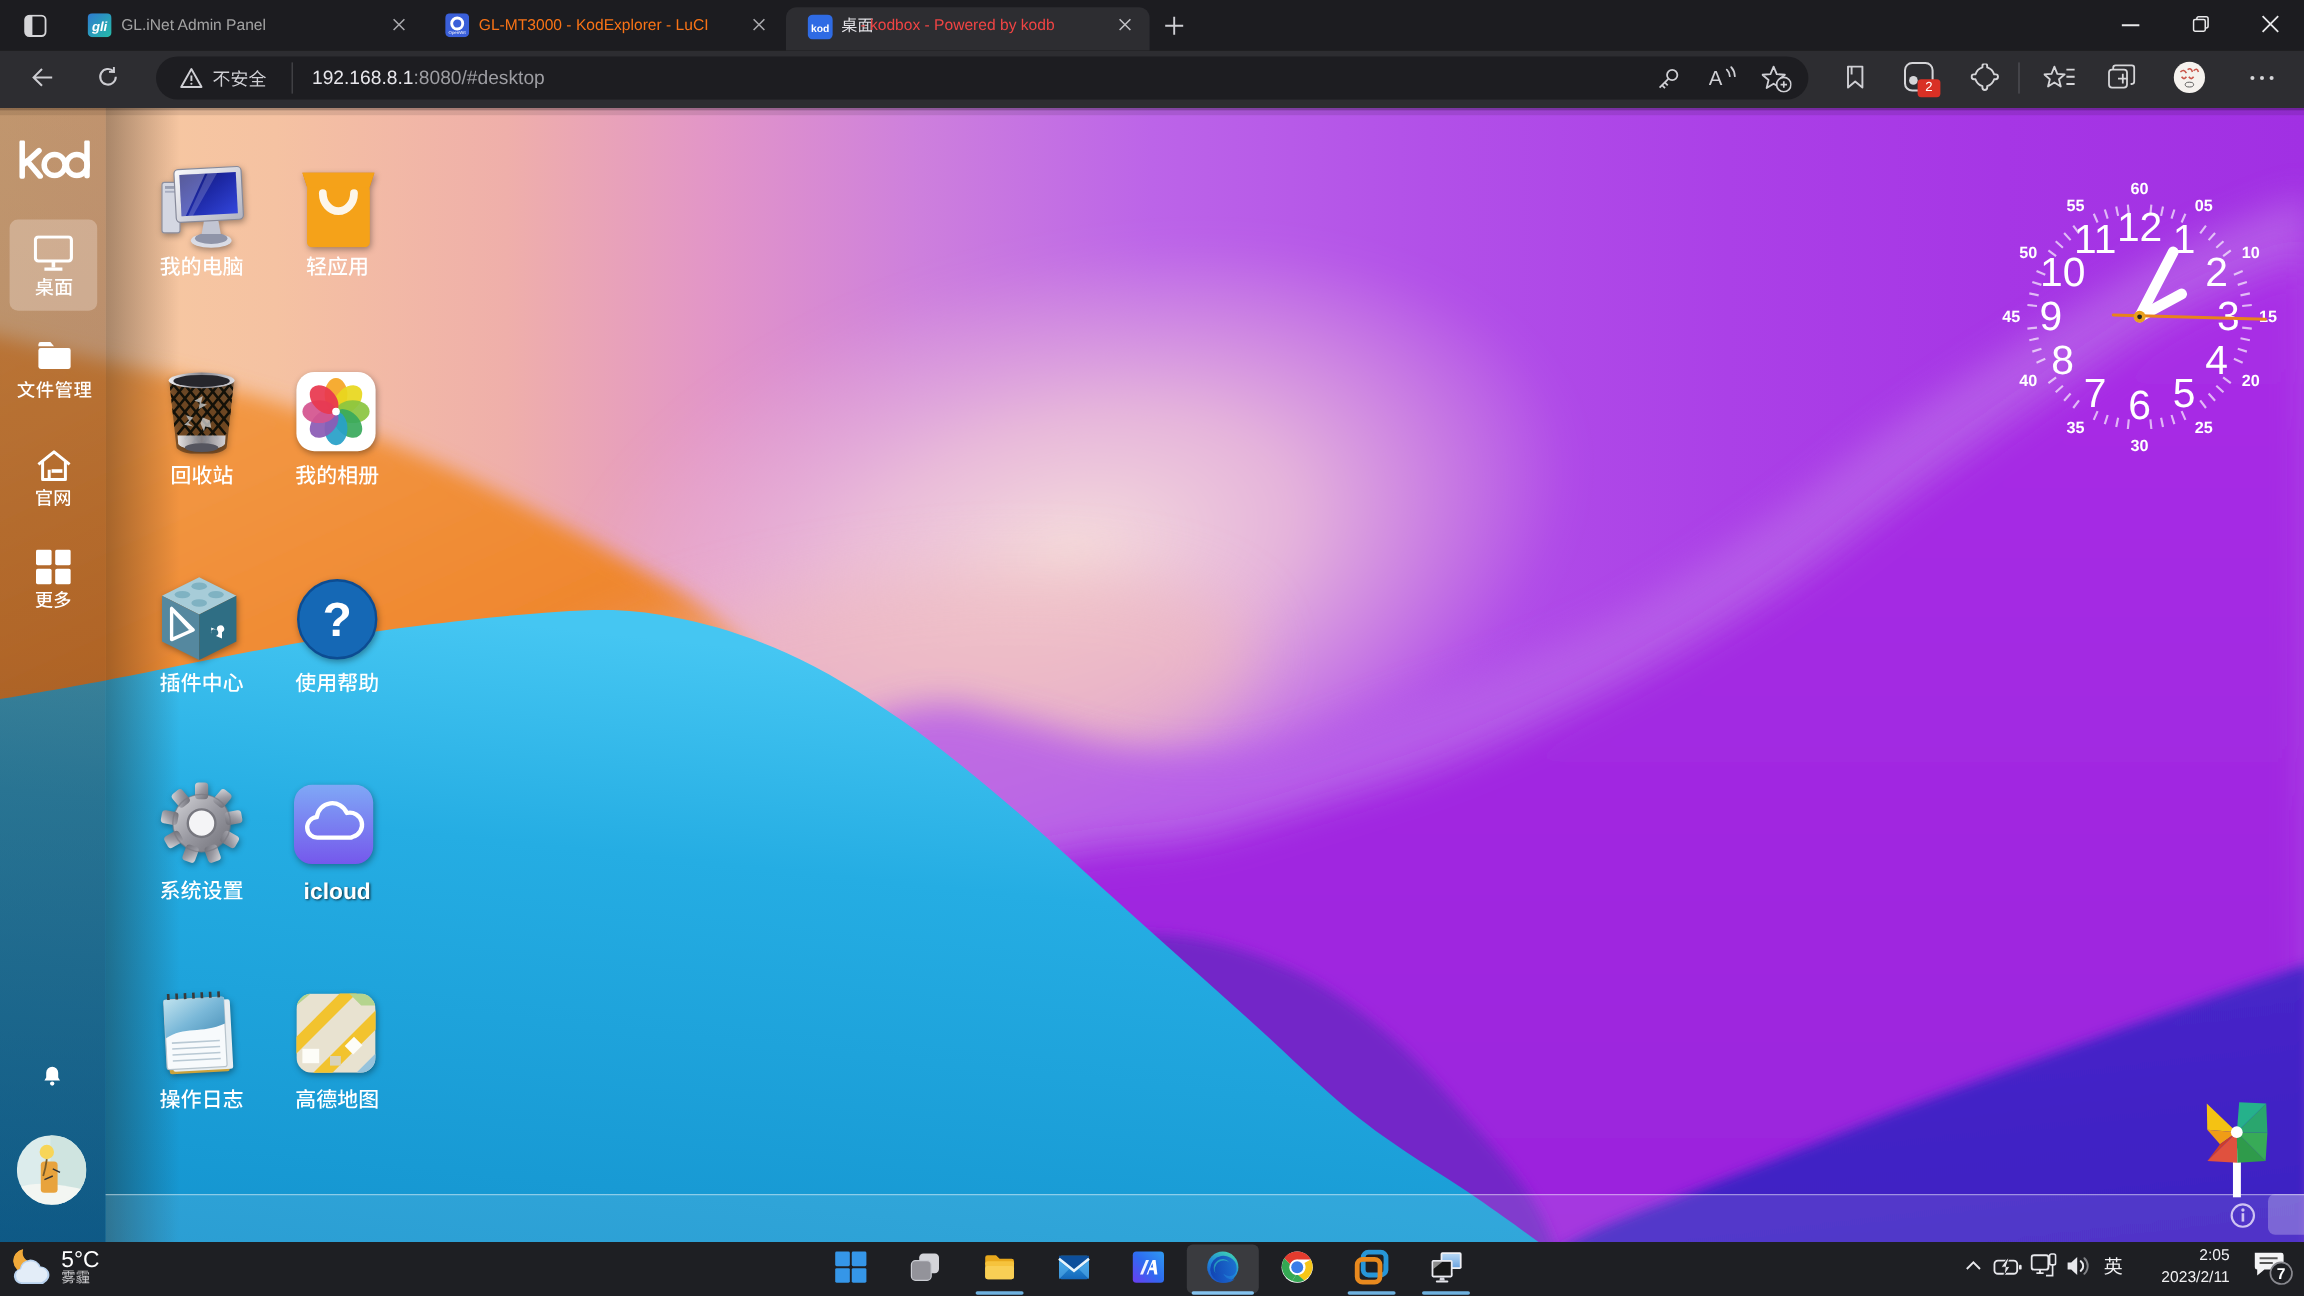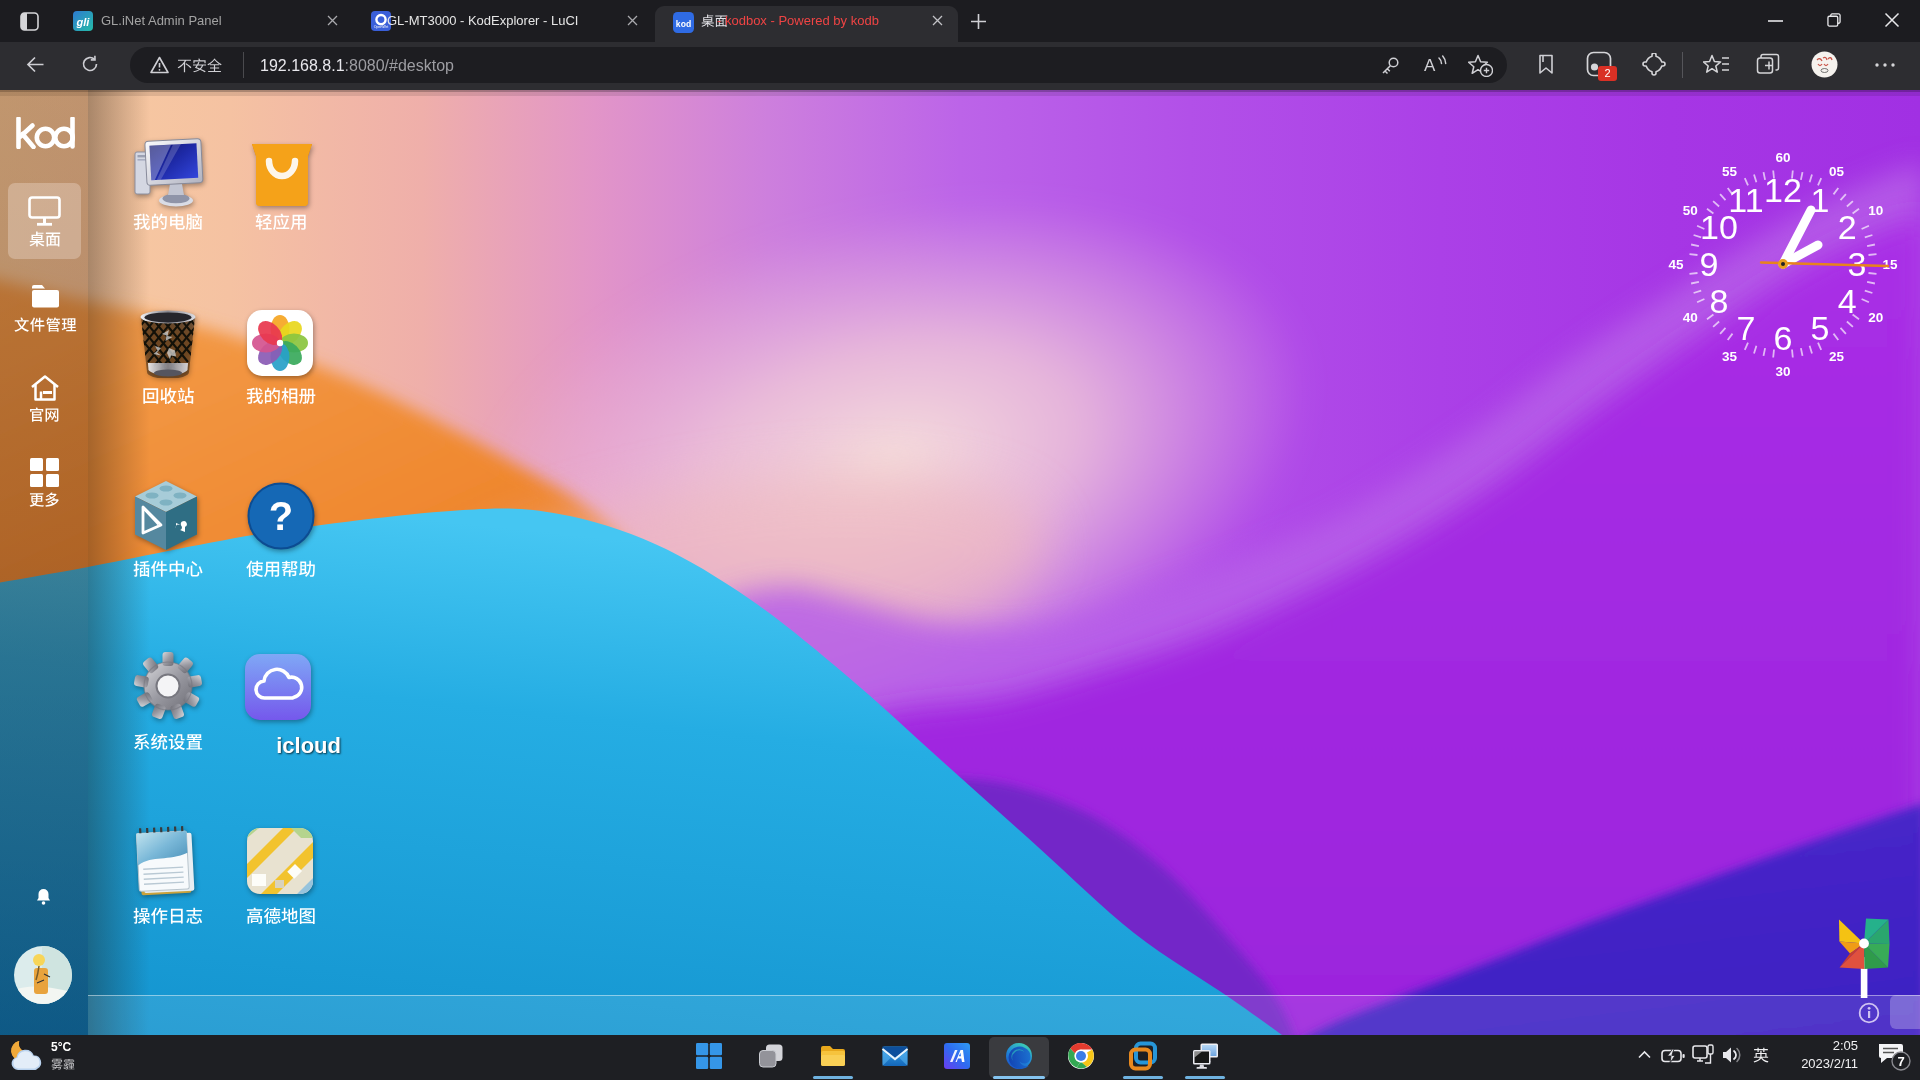--- a/index.html
+++ b/index.html
@@ -353,21 +353,21 @@
 <svg class="abs" style="left:243px;top:650px;filter:drop-shadow(1.5px 2.5px 2.5px rgba(0,0,0,.35))" width="72" height="76" viewBox="0 0 72 76">
 <defs>
       <linearGradient id="icl" x1="0" y1="0" x2="0" y2="1">
         <stop offset="0" stop-color="#7fa8f6"></stop>
         <stop offset="1" stop-color="#7558ec"></stop>
       </linearGradient>
     </defs>
 <rect x="2" y="4" width="66" height="66" rx="15" fill="url(#icl)"></rect>
 <path d="M22,48 a8.5,8.5 0 0 1 -1,-17 a13,13 0 0 1 25,-3.5 a10,10 0 0 1 5,19.8 a4,4 0 0 1 -1.5,0.7 z" fill="none" stroke="#fff" stroke-width="3.6" stroke-linejoin="round"></path>
   </svg>
-<div class="abs" style="left:281px;top:733px;width:120px;margin-left:-60px;text-align:right;font-size:22px;font-weight:bold;color:#fff;text-shadow:1px 1px 2px rgba(0,0,0,.7)">icloud</div>
+<div class="abs" style="left:281px;top:733px;width:120px;margin-left:-60px;text-align:center;font-size:19px;font-weight:bold;color:#fff;text-shadow:1px 1px 2px rgba(0,0,0,.7)">icloud</div>
 <svg class="abs" style="left:130px;top:824px;filter:drop-shadow(1.5px 2.5px 2.5px rgba(0,0,0,.35))" width="72" height="76" viewBox="0 0 72 76">
 <defs>
       <linearGradient id="npc" x1="0" y1="0" x2="1" y2="1">
         <stop offset="0" stop-color="#bfe2ee"></stop>
         <stop offset=".5" stop-color="#7ab8d8"></stop>
         <stop offset="1" stop-color="#4a90b8"></stop>
       </linearGradient>
     </defs>
 <g transform="rotate(-3 36 40)">
 <rect x="10" y="12" width="50" height="58" rx="2" fill="#caa23c"></rect>
@@ -492,21 +492,21 @@
 <div class="abs" style="left:101px;top:13px;width:215px;font-size:13px;color:#a3a3a3;white-space:nowrap;overflow:hidden">GL.iNet Admin Panel</div>
 <svg class="abs" style="left:327px;top:15px" width="11" height="11" viewBox="0 0 11 11">
     <path d="M1,1 L10,10 M10,1 L1,10" stroke="#a9a9ad" stroke-width="1.3"></path>
   </svg>
 
 <svg class="abs" style="left:371px;top:11px" width="20" height="20" viewBox="0 0 20 20">
  <rect width="20" height="20" rx="4" fill="#3a5fd9"></rect>
  <circle cx="10" cy="8.6" r="4.6" fill="none" stroke="#fff" stroke-width="2.4"></circle>
  <text x="10" y="17.3" font-size="3.6" fill="#fff" text-anchor="middle" font-family="Liberation Sans,sans-serif">OpenWrt</text>
 </svg>
-<div class="abs" style="left:387px;top:13px;width:212px;font-size:13px;color:#e5e5e5;white-space:nowrap;overflow:hidden">GL-MT3000 - KodExplorer - LuCI</div>
+<div class="abs" style="left:399px;top:13px;width:212px;font-size:13px;color:#f97316;white-space:nowrap;overflow:hidden">GL-MT3000 - KodExplorer - LuCI</div>
 <svg class="abs" style="left:627px;top:15px" width="11" height="11" viewBox="0 0 11 11">
     <path d="M1,1 L10,10 M10,1 L1,10" stroke="#a9a9ad" stroke-width="1.3"></path>
   </svg>
 
 <svg class="abs" style="left:673px;top:12px" width="21" height="21" viewBox="0 0 21 21">
  <rect width="21" height="21" rx="4.5" fill="#2f6be4"></rect>
  <text x="10.5" y="14.6" font-size="8.6" font-weight="bold" fill="#fff" text-anchor="middle" font-family="Liberation Sans,sans-serif">kod</text>
 </svg>
 
 <svg class="abs" style="left:701.0px;top:14.0px" width="27.0" height="13.5" viewBox="0 0 2000 1000">
@@ -614,21 +614,21 @@
     </g>
 </svg>
 
 <div class="abs" style="left:0;top:1035px;width:1920px;height:45px;background:#1e1f23"></div>
 <svg class="abs" style="left:10px;top:1039px" width="34" height="33" viewBox="0 0 34 33">
  <path d="M21,13 a9,9 0 0 1 -12,-11 a10,10 0 1 0 12,11 Z" fill="#f2a93c"></path>
  <path d="M20.5,12.5 a8.5,8.5 0 0 1 -11.2,-10.4 a9.6,9.6 0 1 0 11.2,10.4 Z" fill="#f0a93a"></path>
  <path d="M8,31 a6.5,6.5 0 0 1 -1.5,-12.8 a9,9 0 0 1 17.3,-1.7 a7,7 0 0 1 3.6,13.2 a4,4 0 0 1 -1.9,1.3 Z" fill="#b9d2ee"></path>
  <path d="M8.5,29.5 a5.5,5.5 0 0 1 -1,-10.8 a8,8 0 0 1 15.3,-1.5 a6,6 0 0 1 3,11.5 a3,3 0 0 1 -1.6,0.8 Z" fill="#e3edf8"></path>
 </svg>
-<div class="abs" style="left:51px;top:1040px;font-size:12px;font-weight:bold;color:#fff">5°C</div>
+<div class="abs" style="left:51px;top:1040px;font-size:19px;font-weight:normal;color:#fff">5°C</div>
 
 <svg class="abs" style="left:51.0px;top:1058.0px" width="24.0" height="12.0" viewBox="0 0 2000 1000">
     <g fill="#c9c9cc">
       <path transform="translate(0,880)" d="M191 -625V-581H404V-625ZM585 -623V-580H806V-623ZM191 -539V-495H404V-539ZM585 -537V-491H806V-537ZM440 -197C438 -174 432 -153 425 -134H132V-77H388C327 -11 217 16 79 29C94 42 120 70 129 83C279 60 407 20 473 -77H756C748 -25 740 -1 729 8C722 15 712 16 695 16C677 16 626 15 576 10C587 27 594 52 595 70C648 73 697 73 722 73C749 71 768 66 784 51C806 32 817 -12 829 -105C830 -115 831 -134 831 -134H502C509 -153 514 -174 517 -197ZM726 -375C667 -340 587 -313 498 -291C412 -309 339 -334 288 -368L298 -375ZM321 -473C277 -423 196 -372 86 -336C100 -325 118 -301 126 -286C168 -302 206 -320 240 -339C279 -310 328 -287 384 -268C271 -249 149 -238 36 -233C46 -219 57 -191 60 -174C202 -183 357 -202 497 -237C628 -208 780 -195 933 -191C940 -209 955 -235 968 -250C846 -251 724 -258 615 -272C711 -305 792 -348 848 -402L811 -430L799 -427H360C371 -437 381 -448 390 -459ZM76 -714V-530H144V-664H461V-458H534V-664H851V-529H921V-714H534V-758H871V-811H128V-758H461V-714Z"></path>
       <path transform="translate(1000,880)" d="M190 -610V-568H412V-610ZM168 -525V-483H412V-525ZM584 -525V-483H836V-525ZM584 -610V-568H813V-610ZM78 -702V-545H141V-656H462V-453H534V-656H860V-545H926V-702H534V-752H865V-802H140V-752H462V-702ZM471 -433V-165H656V-112H482V-61H656V6H434V61H954V6H726V-61H910V-112H726V-165H915V-433ZM534 -276H661V-220H656V-214H534ZM721 -276H850V-214H726V-220H721ZM534 -384H661V-323H534ZM721 -384H850V-323H721ZM228 -368C243 -351 257 -328 266 -308L191 -280C181 -303 162 -332 140 -352L98 -331C116 -312 132 -285 141 -263L46 -234C53 -222 63 -204 66 -191C132 -209 202 -230 267 -254C280 -244 290 -232 300 -221C236 -180 128 -140 45 -122C55 -110 68 -88 73 -74C155 -100 256 -143 325 -186C334 -171 341 -156 347 -141C273 -85 146 -30 44 -4C55 8 67 29 72 44C166 14 280 -40 359 -95C366 -46 354 -5 331 9C318 21 302 22 282 22C266 22 241 22 212 19C222 35 229 63 230 79C252 80 278 80 295 80C331 80 353 74 379 53C447 4 445 -163 323 -276C376 -298 424 -322 463 -347L411 -383C386 -365 352 -347 314 -329C305 -349 288 -374 271 -391C320 -403 366 -416 403 -431L350 -472C283 -441 156 -415 47 -399C55 -386 63 -366 66 -353C131 -363 202 -375 267 -390Z"></path>
     </g>
   </svg>
 <div class="abs" style="left:989px;top:1037px;width:60px;height:41px;background:#3a3b3f;border-radius:5px"></div>
 <svg class="abs" style="left:694.0px;top:1041px" width="30" height="30" viewBox="0 0 30 30">
     <g fill="#3596e8">

